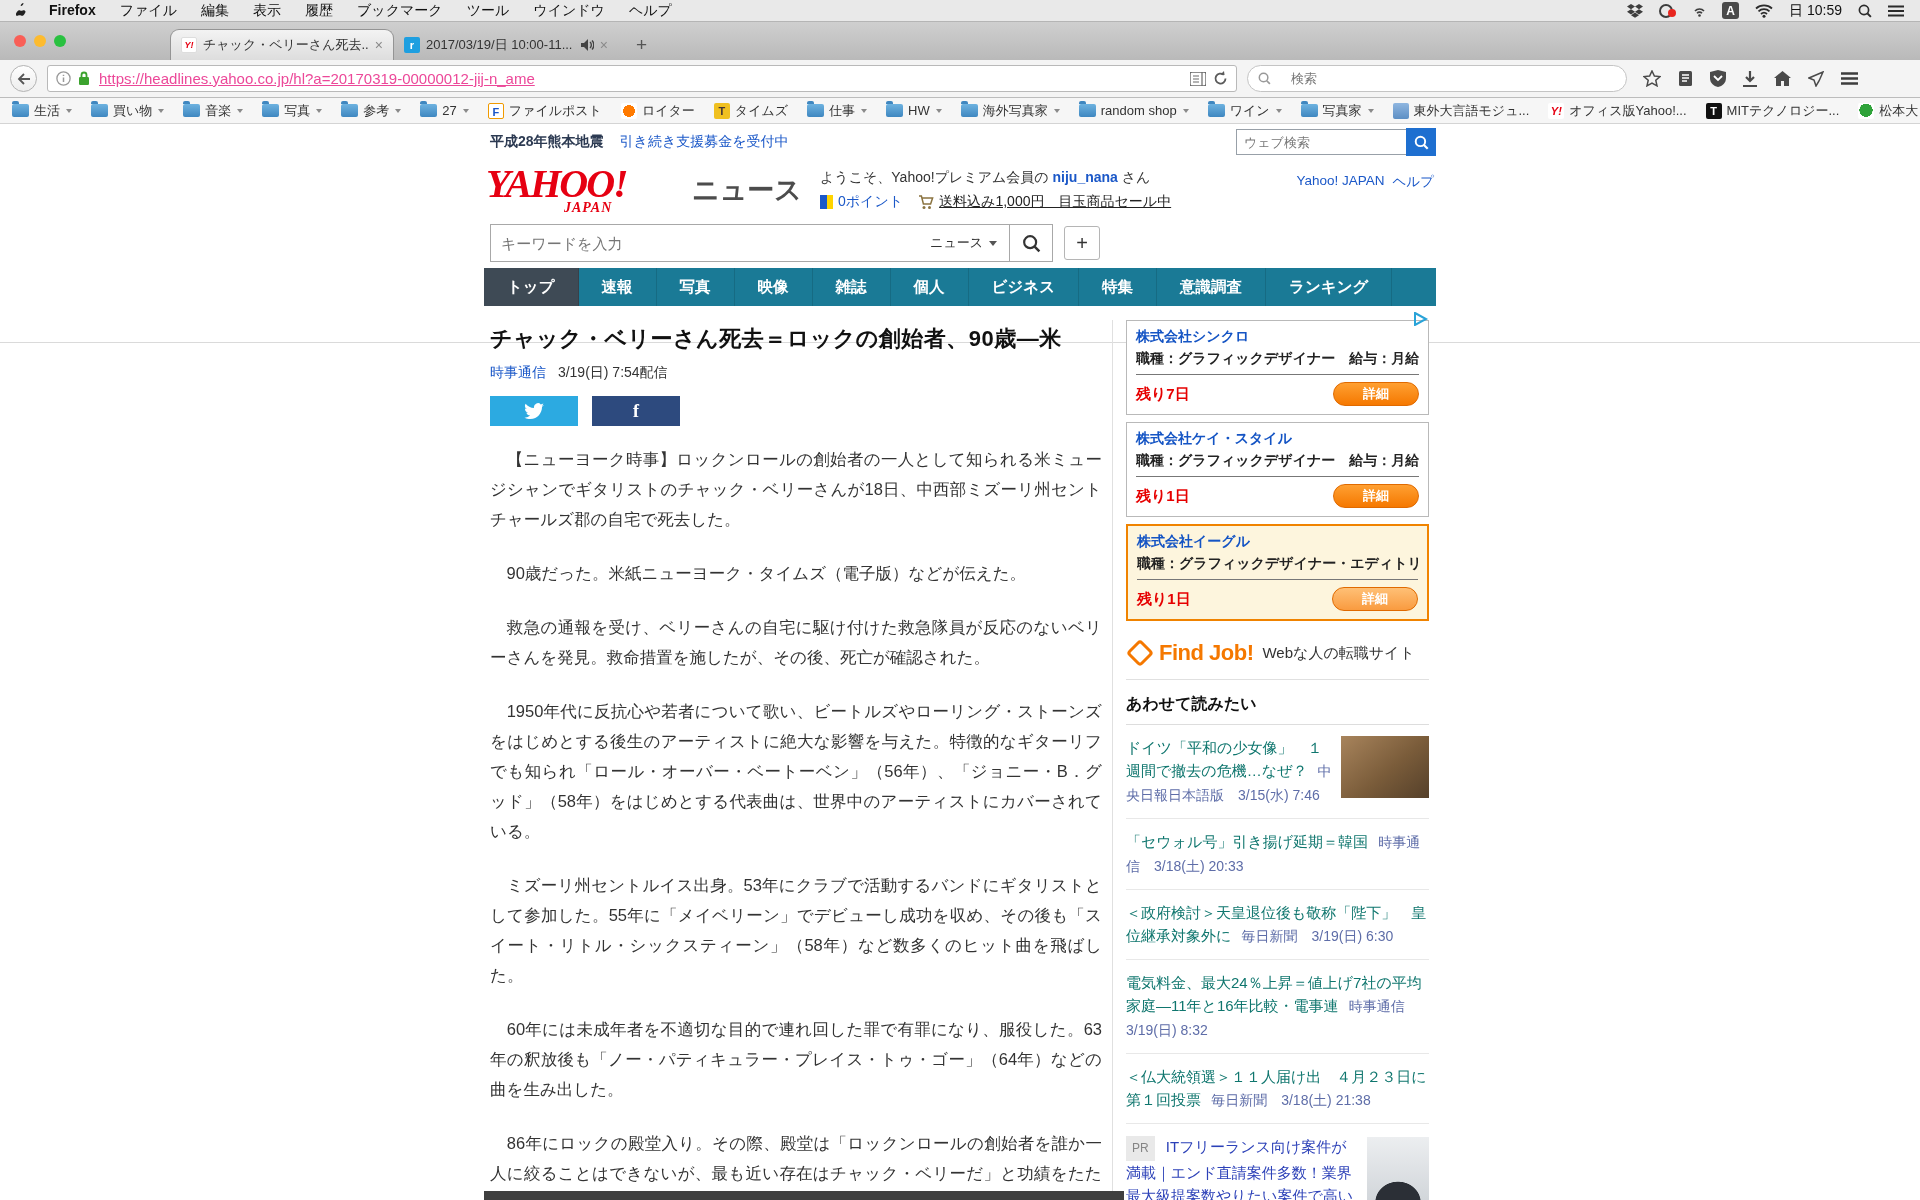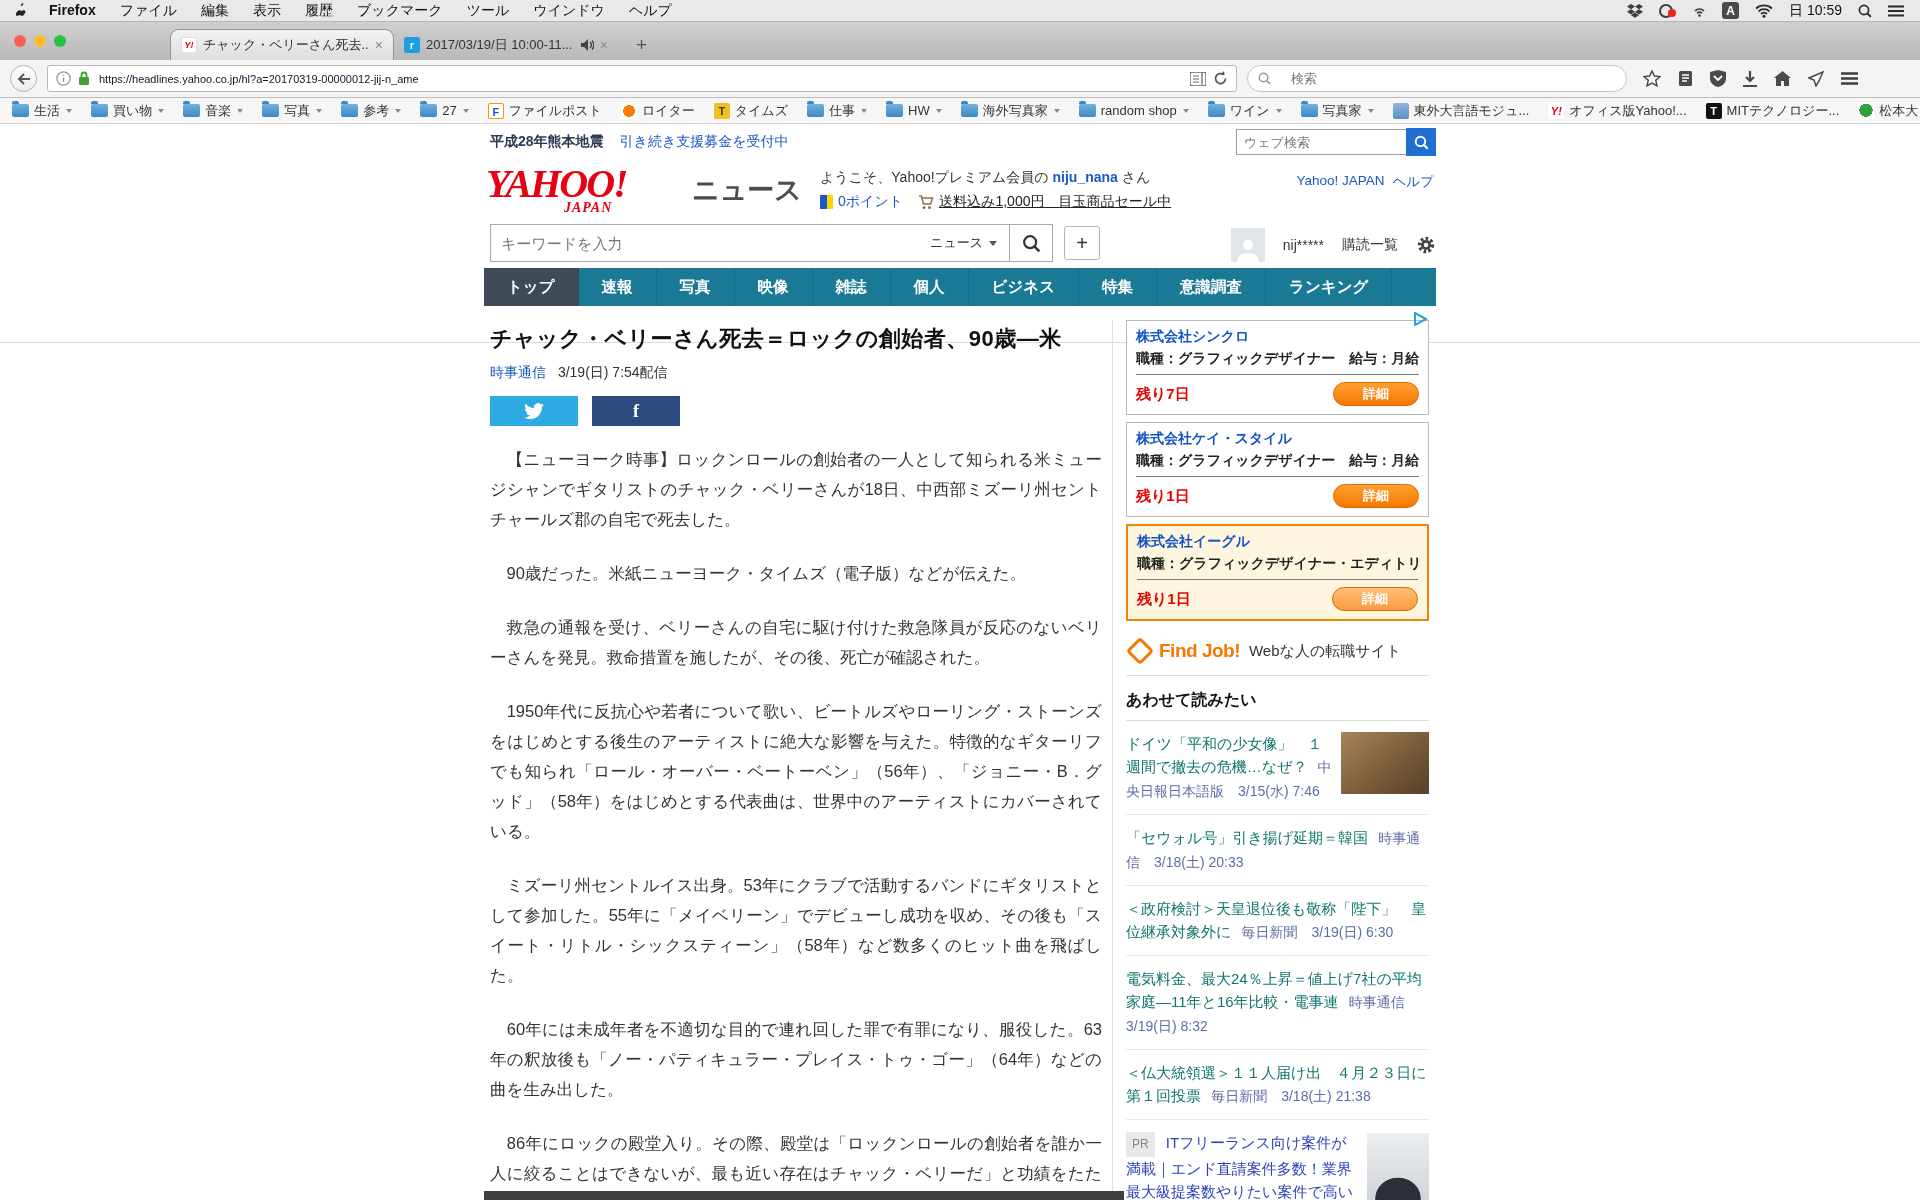--- a/index.html
+++ b/index.html
@@ -37,21 +37,21 @@
   .tab-audio.on{display:block;}
   .newtab{margin-left:18px;margin-bottom:6px;font-size:19px;color:#555;line-height:1;}
 
   
   .toolbar{height:38px;background:#f4f4f4;border-bottom:1px solid #bcbcbc;display:flex;align-items:center;
     padding:0 10px;gap:10px;}
   .backbtn{width:27px;height:27px;border:1px solid #b3b3b3;border-radius:50%;flex:none;
     background:linear-gradient(#fefefe,#ededed);display:flex;align-items:center;justify-content:center;}
   .urlbar{flex:1;max-width:1190px;height:27px;background:#fff;border:1px solid #b9b9b9;border-radius:3px;
     display:flex;align-items:center;padding:0 8px;gap:7px;}
-  .url-input{border:none;outline:none;flex:1;font-size:11px;color:#0f172a;background:transparent;}
+  .url-input{border:none;outline:none;flex:1;font-size:15px;color:#ec4899;background:transparent;text-decoration:underline;}
   .ffsearch{width:380px;height:27px;background:#fff;border:1px solid #c4c4c4;border-radius:15px;
     display:flex;align-items:center;padding:0 10px;gap:18px;flex:none;}
   .ffsearch input{border:none;outline:none;font-size:13px;color:#555;flex:1;background:transparent;}
   .tbicons{display:flex;align-items:center;gap:17px;padding:0 6px;}
 
   
   .bmbar{height:26px;background:#f6f6f6;border-bottom:1px solid #d4d4d4;display:flex;align-items:center;
     padding:0 12px;gap:19px;font-size:13px;color:#333;overflow:hidden;}
   .bm{display:flex;align-items:center;gap:5px;white-space:nowrap;}
   .bm-ficon{display:none;width:17px;height:13px;background:linear-gradient(#6db2e0,#3f87c0);border-radius:2px;position:relative;}
@@ -146,21 +146,21 @@
   .j-company{font-size:14px;font-weight:bold;color:#1454c4;margin-bottom:4px;}
   .j-role{font-size:14px;font-weight:bold;color:#222;white-space:nowrap;overflow:hidden;
     border-bottom:1px solid #777;padding-bottom:6px;}
   .j-foot{display:flex;align-items:center;justify-content:space-between;margin-top:7px;}
   .j-remain{color:#e60000;font-size:15px;font-weight:bold;}
   .j-detail{width:86px;height:24px;border-radius:12px;background:linear-gradient(#ffa032,#f57800);
     border:1px solid #e06a00;color:#fff;font-size:13px;font-weight:bold;display:flex;align-items:center;justify-content:center;}
   .jcard.highlight .j-detail{background:linear-gradient(#ffc076,#f99b40);}
   .findjob{display:flex;align-items:center;gap:9px;padding:12px 0 13px;border-bottom:1px solid #e0e0e0;}
   .fj-icon{width:20px;height:20px;border:3px solid #f57800;border-radius:4px;transform:rotate(45deg);margin-left:4px;flex:none;}
-  .fj-brand{color:#f57800;font-size:19px;font-weight:bold;letter-spacing:-.5px;}
+  .fj-brand{color:#f57800;font-size:22px;font-weight:bold;letter-spacing:-.5px;}
   .fj-tag{font-size:15px;color:#333;}
 
   .related{margin-top:14px;}
   .rel-head{font-size:16px;font-weight:bold;color:#111;padding-bottom:9px;border-bottom:1px solid #ddd;}
   .rel-item{padding:11px 0;border-bottom:1px solid #e8e8e8;font-size:15px;line-height:23px;overflow:hidden;}
   .rel-title{color:#0f766e;}
   .rel-meta{color:#5e6da8;font-size:14px;margin-left:6px;}
   .thumb{float:right;width:88px;height:62px;margin:0 0 4px 8px;}
   .statue{background:linear-gradient(140deg,#a8845c,#7a5c3a 55%,#55402a);}
 
@@ -517,37 +517,20 @@
           <span class="caret"></span>
         </span>
       </span>
       <span class="sbtn">
         <svg width="19" height="19" viewBox="0 0 14 14">
             <circle cx="6" cy="6" r="4.4" fill="none" stroke="#333" stroke-width="1.6"></circle>
             <path d="M9.3 9.3l3.5 3.5" stroke="#333" stroke-width="1.8"></path>
           </svg>
       </span>
       <span class="plusbtn">+</span>
-      <span class="ucluster">
-        <span class="avatar">
-          <svg width="26" height="26" viewBox="0 0 26 26">
-              <circle cx="13" cy="9" r="5" fill="#fff"></circle>
-              <path d="M2 26c0-6 5-9 11-9s11 3 11 9z" fill="#fff"></path>
-            </svg>
-        </span>
-        <span class="utext">nij*****</span>
-        <span class="utext">購読一覧</span>
-        <span>
-          <svg width="20" height="20" viewBox="0 0 20 20">
-              <circle cx="10" cy="10" r="6.5" fill="none" stroke="#444" stroke-width="3.4" stroke-dasharray="2.6 2.3"></circle>
-              <circle cx="10" cy="10" r="5" fill="#444"></circle>
-              <circle cx="10" cy="10" r="2.2" fill="#fff"></circle>
-            </svg>
-        </span>
-      </span>
     </div>
 
     <div class="nav">
 
     <span class="nav-tab active">トップ</span>
         <span class="nav-tab">速報</span>
         <span class="nav-tab">写真</span>
         <span class="nav-tab">映像</span>
         <span class="nav-tab">雑誌</span>
         <span class="nav-tab">個人</span>

